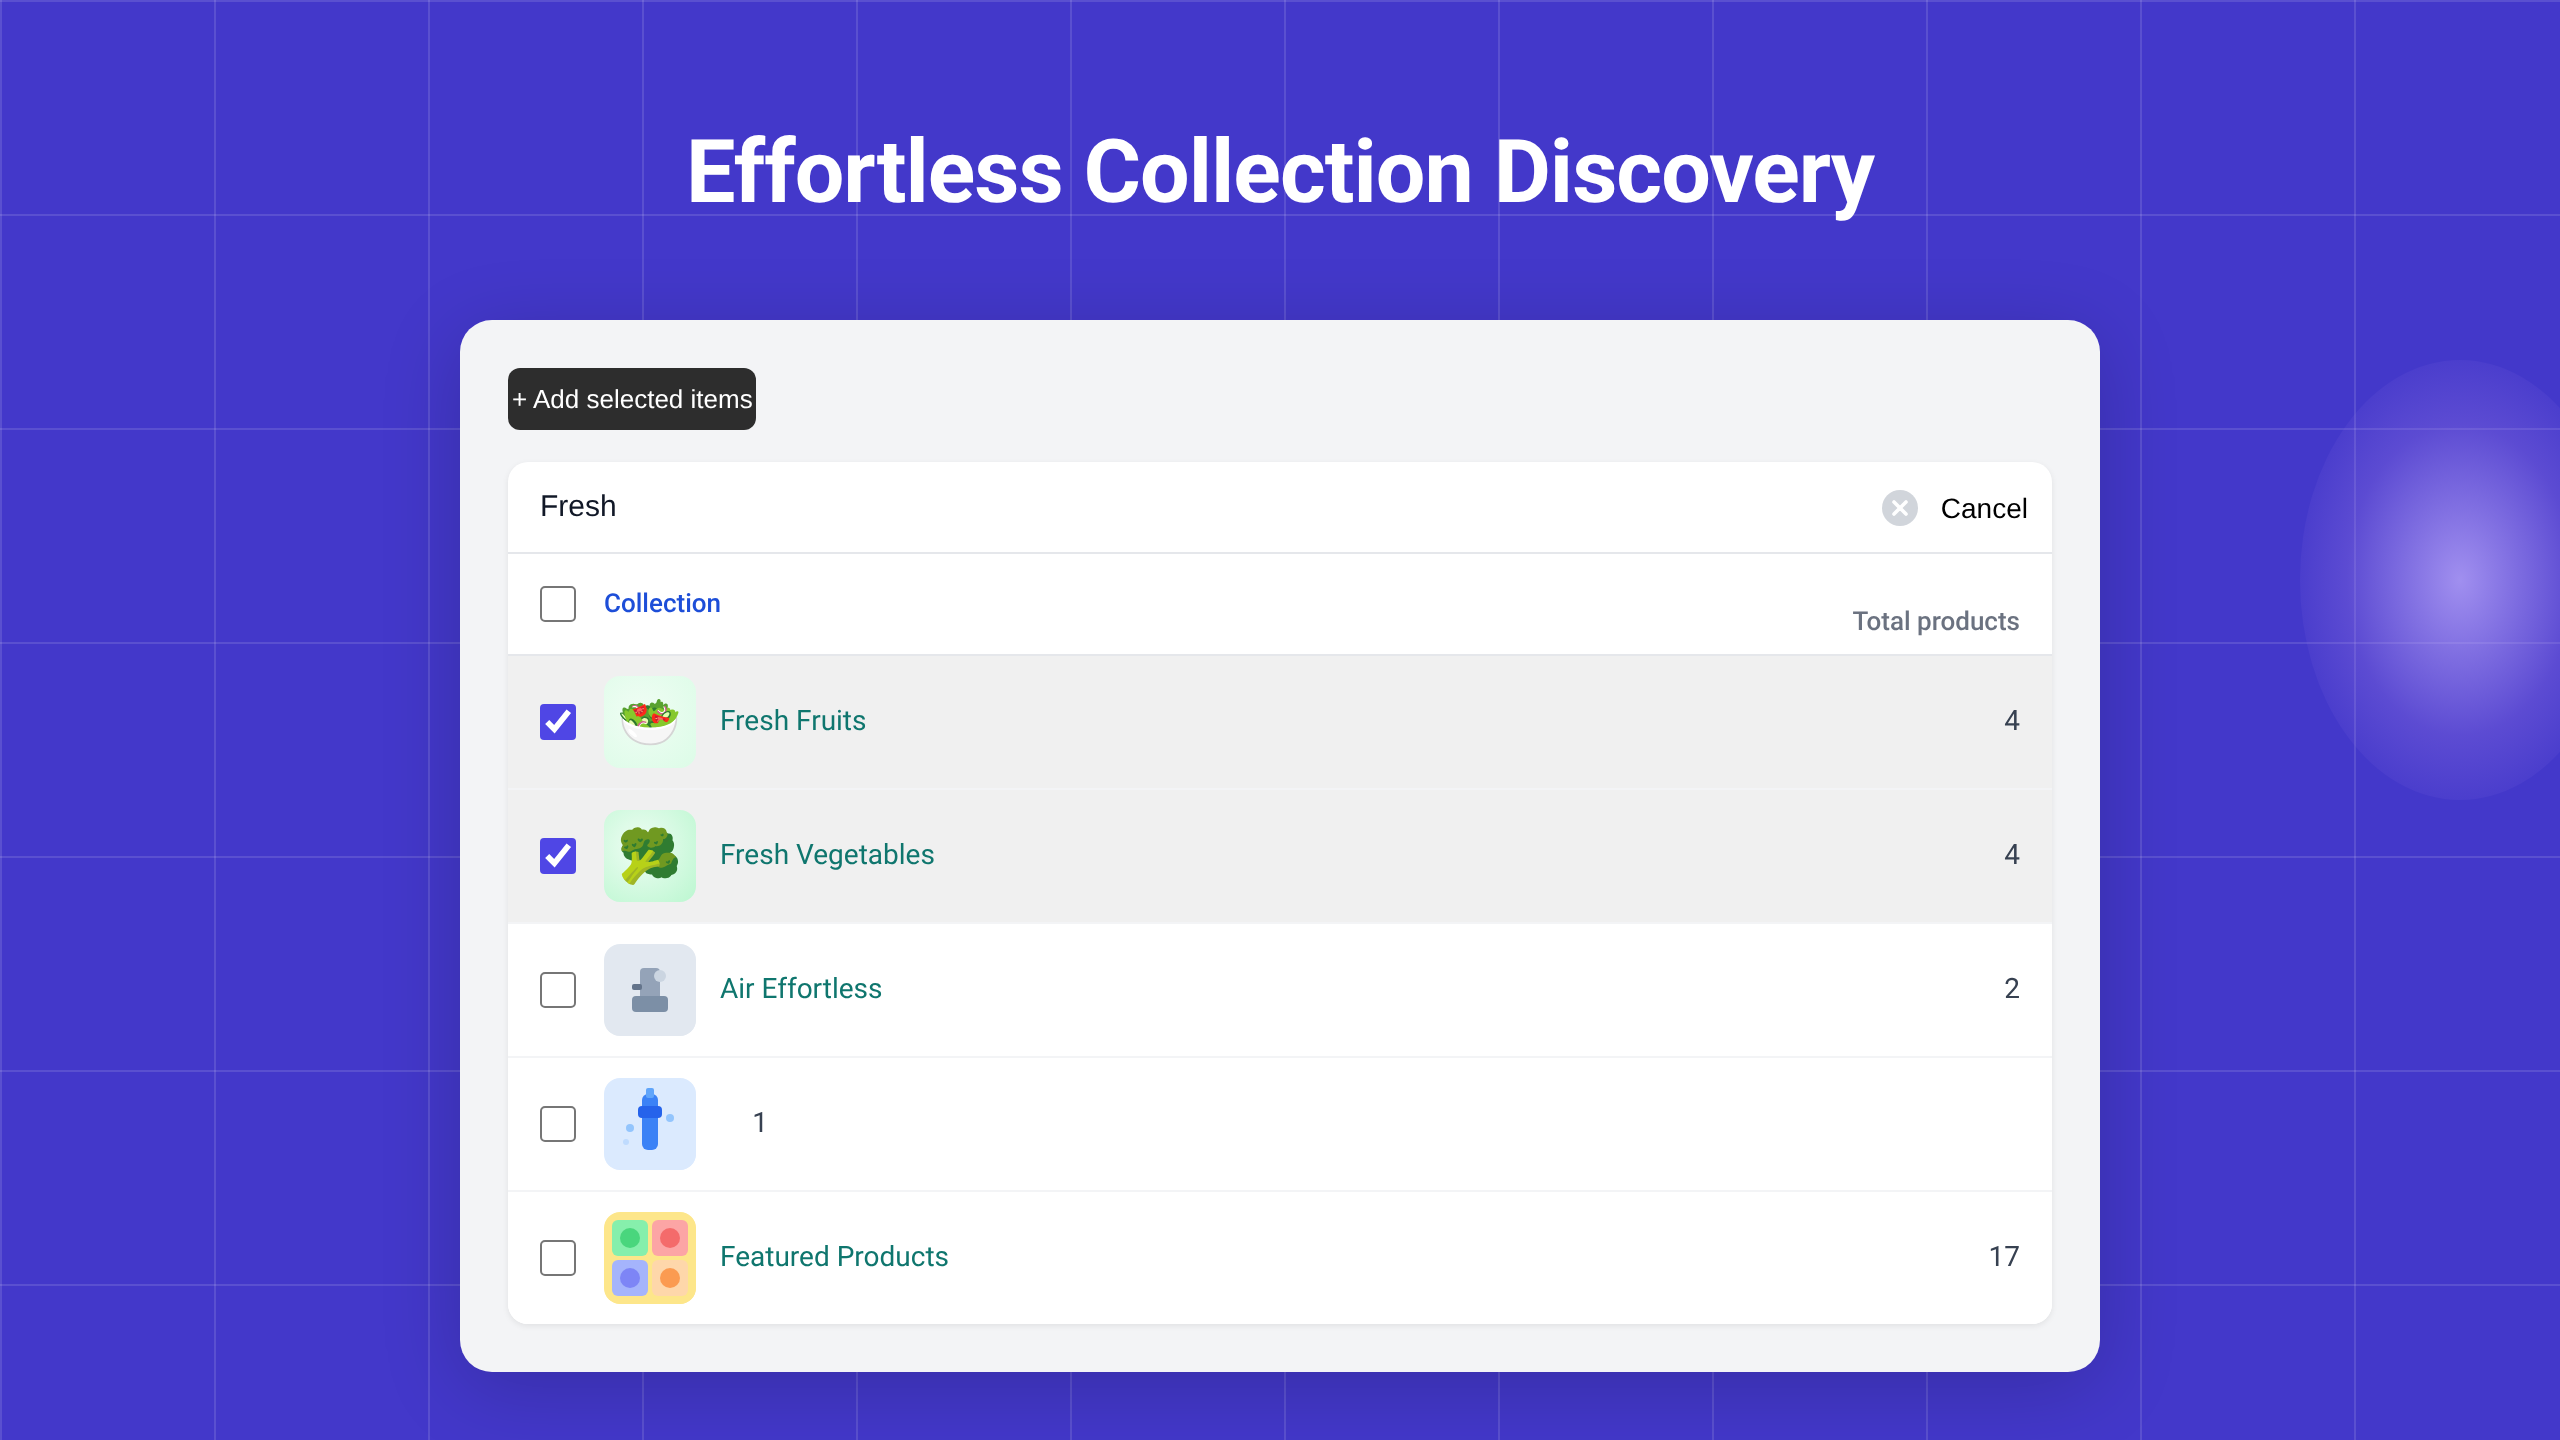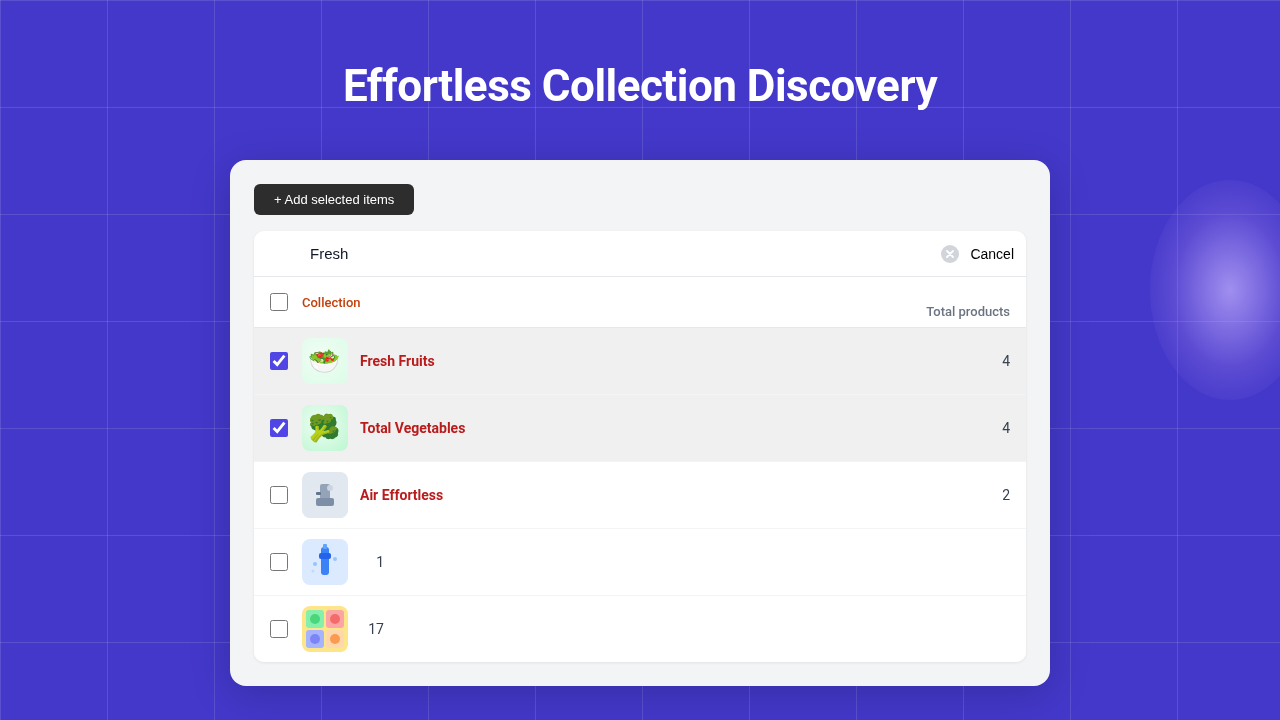--- a/index.html
+++ b/index.html
@@ -52,21 +52,21 @@
       box-shadow: 0 8px 40px rgba(0,0,0,0.18);
       position: relative;
     }
 
     
     .add-btn {
       background: #2d2d2d;
       color: #ffffff;
       border: none;
       border-radius: 6px;
-      padding: 8px 20px;
+      padding: 8px 2px;
       font-size: 13px;
       font-weight: 500;
       cursor: pointer;
       display: inline-flex;
       align-items: center;
       gap: 5px;
       margin-bottom: 16px;
     }
 
     
@@ -85,21 +85,20 @@
     }
 
     .search-input {
       flex: 1;
       border: none;
       outline: none;
       font-size: 15px;
       color: #111827;
       padding: 14px 8px 14px 4px;
       background: transparent;
-      margin-left: 40px;
     }
 
     .clear-icon {
       color: #9ca3af;
       font-size: 18px;
       cursor: pointer;
       display: flex;
       align-items: center;
       justify-content: center;
       margin-right: 10px;
@@ -129,21 +128,21 @@
       height: 18px;
       margin-right: 14px;
       accent-color: #4f46e5;
       cursor: pointer;
     }
 
     .header-collection {
       flex: 1;
       font-size: 13px;
       font-weight: 500;
-      color: #c2410c;
+      color: #1d4ed8;
     }
 
     .header-total {
       font-size: 13px;
       font-weight: 500;
       color: #6b7280;
       margin-top: 19px;
     }
 
     
@@ -208,22 +207,22 @@
       overflow: hidden;
     }
     .img-featured-products svg {
       width: 100%;
       height: 100%;
     }
 
     .row-name {
       flex: 1;
       font-size: 14px;
-      color: #b91c1c;
-      font-weight: 700;
+      color: #0f766e;
+      font-weight: 400;
     }
 
     .row-count {
       font-size: 14px;
       color: #374151;
       font-weight: 400;
       min-width: 24px;
       text-align: right;
     }
 
@@ -274,21 +273,21 @@
       <div class="list-row selected">
         <input type="checkbox" class="row-checkbox" checked="" style="">
         <div class="row-image img-fresh-fruits">🥗</div>
         <span class="row-name">Fresh Fruits</span>
         <span class="row-count">4</span>
       </div>
 
       <div class="list-row selected">
         <input type="checkbox" class="row-checkbox" checked="" style="">
         <div class="row-image img-fresh-vegetables">🥦</div>
-        <span class="row-name">Total Vegetables</span>
+        <span class="row-name">Fresh Vegetables</span>
         <span class="row-count">4</span>
       </div>
 
       <div class="list-row">
         <input type="checkbox" class="row-checkbox" style="">
         <div class="row-image img-air-fresheners">
           <svg viewBox="0 0 46 46" xmlns="http://www.w3.org/2000/svg">
             <rect width="46" height="46" fill="#e2e8f0" rx="8"></rect>
 
             <rect x="18" y="12" width="10" height="18" rx="2" fill="#94a3b8"></rect>
@@ -328,20 +327,21 @@
             <rect x="4" y="4" width="18" height="18" rx="3" fill="#86efac"></rect>
             <rect x="24" y="4" width="18" height="18" rx="3" fill="#fca5a5"></rect>
             <rect x="4" y="24" width="18" height="18" rx="3" fill="#a5b4fc"></rect>
             <rect x="24" y="24" width="18" height="18" rx="3" fill="#fed7aa"></rect>
             <circle cx="13" cy="13" r="5" fill="#22c55e" opacity="0.6"></circle>
             <circle cx="33" cy="13" r="5" fill="#ef4444" opacity="0.6"></circle>
             <circle cx="13" cy="33" r="5" fill="#6366f1" opacity="0.6"></circle>
             <circle cx="33" cy="33" r="5" fill="#f97316" opacity="0.6"></circle>
           </svg>
         </div>
+        <span class="row-name">Featured Products</span>
         <span class="row-count">17</span>
       </div>
 
     </div>
   </div>
 </div>
 
 <div class="orb"></div>
 
 </body></html>

